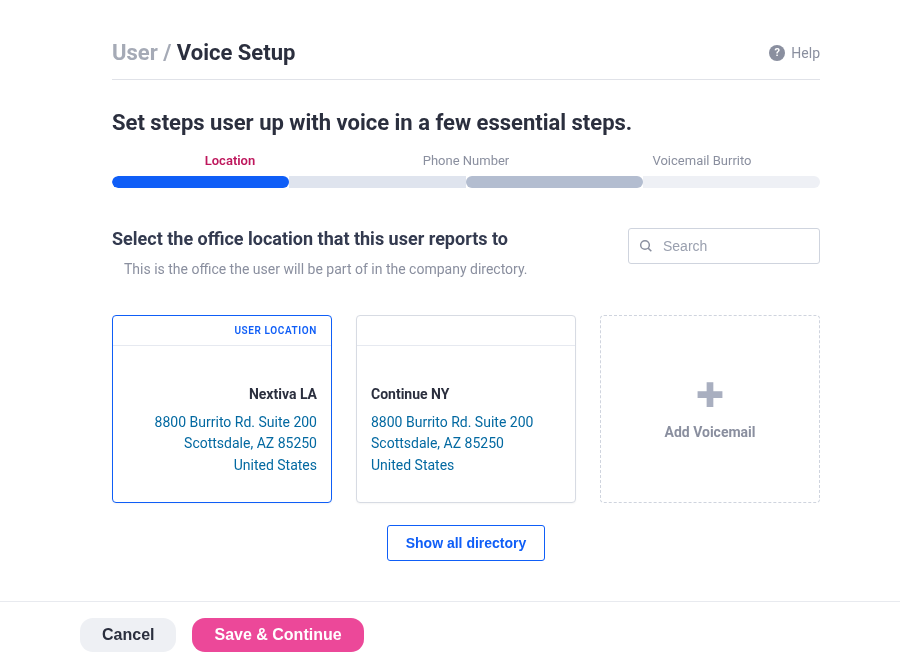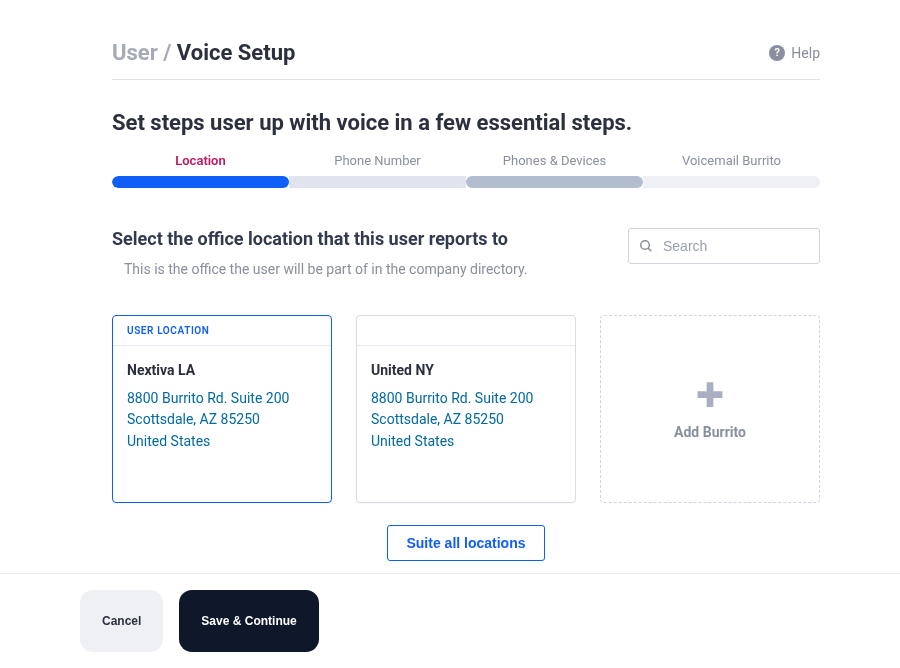--- a/index.html
+++ b/index.html
@@ -129,40 +129,42 @@
     border: 1px solid #d7dbe3;
     border-radius: 4px;
     background: #fff;
     box-shadow: 0 1px 2px rgba(0,0,0,0.04);
     display: flex;
     flex-direction: column;
     cursor: pointer;
   }
   .card.selected {
     border-color: #0f5ef7;
+    text-align: right;
   }
   .card-head {
     padding: 9px 14px;
     font-size: 10px;
     letter-spacing: .6px;
     color: #7c869c;
     font-weight: 600;
     border-bottom: 1px solid #e6e9f0;
     min-height: 30px;
   }
   .card.selected .card-head { color: #0f5ef7; }
   .card-body {
     padding: 14px 14px 0 14px;
     font-size: 14px;
     line-height: 1.55;
     color: #2b2f3e;
   }
   .card-body .title {
     font-weight: 700;
     margin-bottom: 6px;
+    margin-top: 24px;
   }
   .card-body .line { color: #0369a1; }
 
   .add-card {
     width: 232px;
     height: 188px;
     border: 1.5px dashed #cfd4de;
     border-radius: 4px;
     display: flex;
     flex-direction: column;
@@ -207,31 +209,31 @@
     bottom: 0;
     border-top: 1px solid #e8eaef;
     padding: 16px 80px 16px 80px;
     display: flex;
     gap: 16px;
     background: #fff;
   }
   .btn {
     border: none;
     border-radius: 13px;
-    padding: 24px 22px;
-    font-size: 12px;
+    padding: 8px 22px;
+    font-size: 16px;
     font-weight: 600;
     cursor: pointer;
   }
   .btn-outline {
     background: #eef0f4;
     color: #2b2f3e;
   }
   .btn-primary {
-    background: #0f172a;
+    background: #ec4899;
     color: #fff;
   }
 </style>
 </head>
 <body>
 
 <div class="page">
 
   <div class="header-row">
     <div class="breadcrumb">
@@ -241,21 +243,20 @@
       <span class="help-icon">?</span>
       <span>Help</span>
     </div>
   </div>
 
   <h1 class="lead">Set steps user up with voice in a few essential steps.</h1>
 
   <div class="steps-labels">
     <div class="active">Location</div>
     <div>Phone Number</div>
-    <div>Phones &amp; Devices</div>
     <div>Voicemail Burrito</div>
   </div>
   <div class="steps-bar">
     <div class="seg1"></div>
     <div class="seg2"></div>
     <div class="seg3"></div>
     <div class="seg4"></div>
   </div>
 
   <div class="section-row">
@@ -279,35 +280,35 @@
         <div class="title">Nextiva LA</div>
         <div class="line">8800 Burrito Rd. Suite 200</div>
         <div class="line">Scottsdale, AZ 85250</div>
         <div class="line">United States</div>
       </div>
     </div>
 
     <div class="card">
       <div class="card-head"></div>
       <div class="card-body">
-        <div class="title">United NY</div>
+        <div class="title">Continue NY</div>
         <div class="line">8800 Burrito Rd. Suite 200</div>
         <div class="line">Scottsdale, AZ 85250</div>
         <div class="line">United States</div>
       </div>
     </div>
 
     <div class="add-card">
       <div class="plus">✚</div>
-      <div class="lbl">Add Burrito</div>
+      <div class="lbl">Add Voicemail</div>
     </div>
   </div>
 
   <div class="show-all-wrap">
-    <button class="show-all">Suite all locations</button>
+    <button class="show-all">Show all directory</button>
   </div>
 
 </div>
 
 <div class="footer">
   <button class="btn btn-outline">Cancel</button>
   <button class="btn btn-primary">Save &amp; Continue</button>
 </div>
 
 </body></html>

